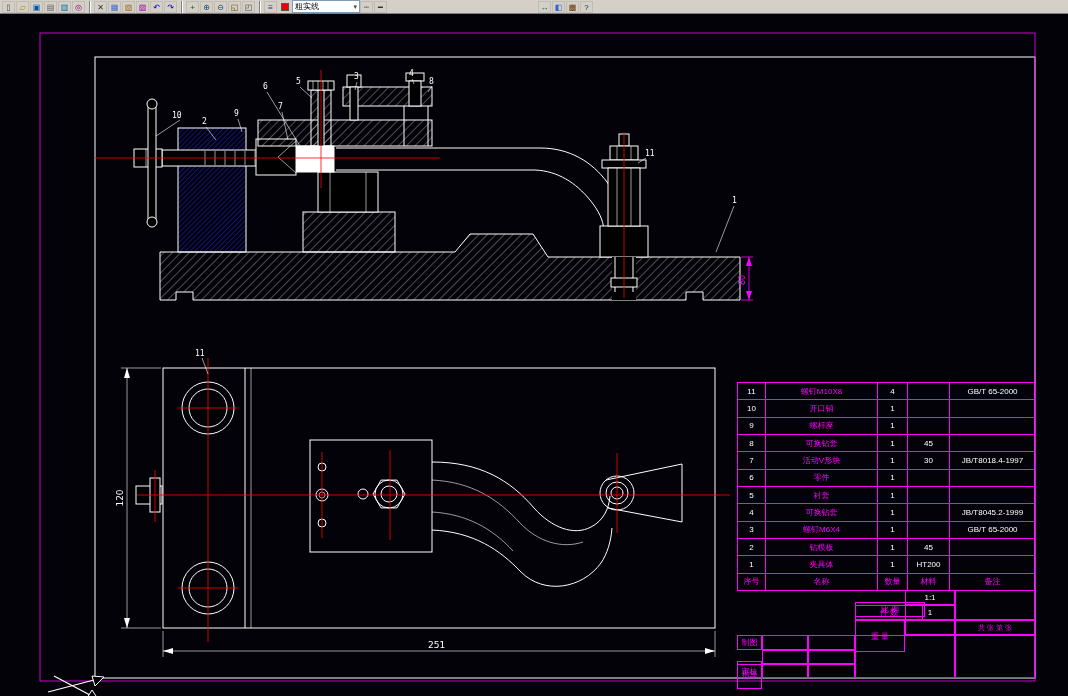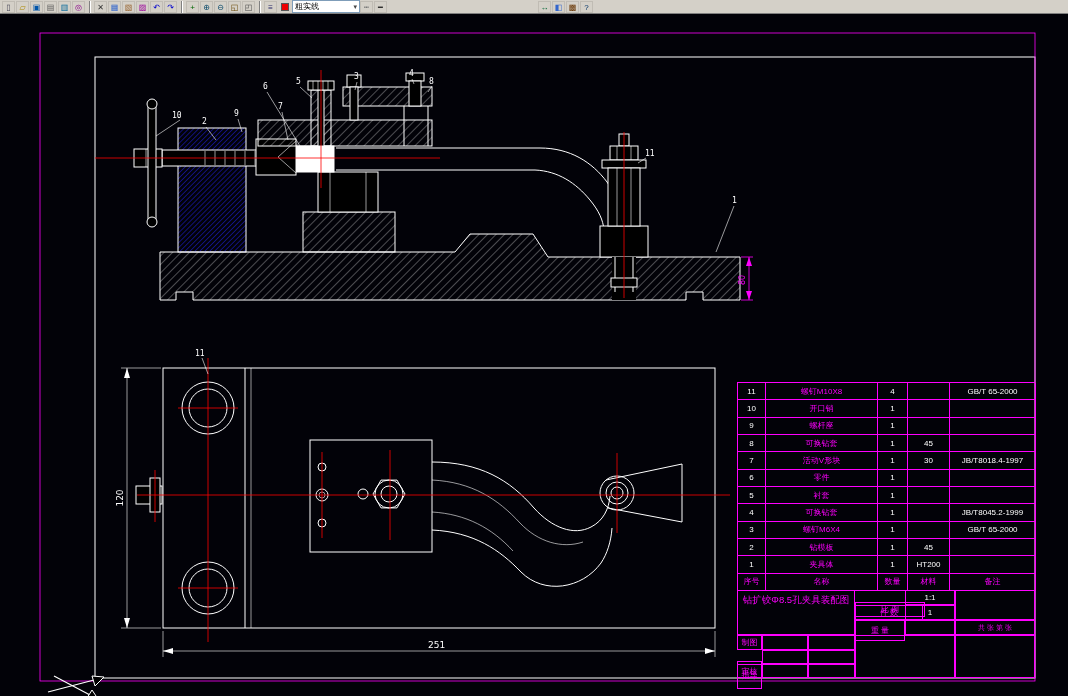--- a/index.html
+++ b/index.html
@@ -376,27 +376,26 @@
 
       <div class="bc hd">序号</div>
       <div class="bc hd">名称</div>
       <div class="bc hd">数量</div>
       <div class="bc hd">材料</div>
       <div class="bc hd">备注</div>
     </div>
   </div>
 
   <div class="tblock">
-    <div class="tcell big" style="left:0;top:0;width:118px;height:45px">钻扩铰Φ8.5孔夹具装配图</div>
     <div class="tcell" style="left:118px;top:12px;width:70px;height:15px">比 例</div>
     <div class="tcell val" style="left:168px;top:0;width:50px;height:15px">1:1</div>
     <div class="tcell" style="left:218px;top:0;width:80px;height:30px"></div>
     <div class="tcell" style="left:118px;top:15px;width:68px;height:15px">件 数</div>
     <div class="tcell val" style="left:168px;top:15px;width:50px;height:15px">1</div>
-    <div class="tcell" style="left:118px;top:30px;width:50px;height:21px">重 量</div>
+    <div class="tcell" style="left:118px;top:30px;width:50px;height:32px">重 量</div>
     <div class="tcell val" style="left:168px;top:30px;width:50px;height:15px"></div>
     <div class="tcell" style="left:218px;top:30px;width:80px;height:15px;font-size:7px">共 张 第 张</div>
     <div class="tcell" style="left:0;top:45px;width:25px;height:15px">制图</div>
     <div class="tcell" style="left:25px;top:45px;width:46px;height:15px"></div>
     <div class="tcell" style="left:71px;top:45px;width:47px;height:15px"></div>
     <div class="tcell" style="left:0;top:71px;width:25px;height:28px">指导</div>
     <div class="tcell" style="left:25px;top:60px;width:46px;height:14px"></div>
     <div class="tcell" style="left:71px;top:60px;width:47px;height:14px"></div>
     <div class="tcell" style="left:0;top:74px;width:25px;height:14px">审核</div>
     <div class="tcell" style="left:25px;top:74px;width:46px;height:14px"></div>

